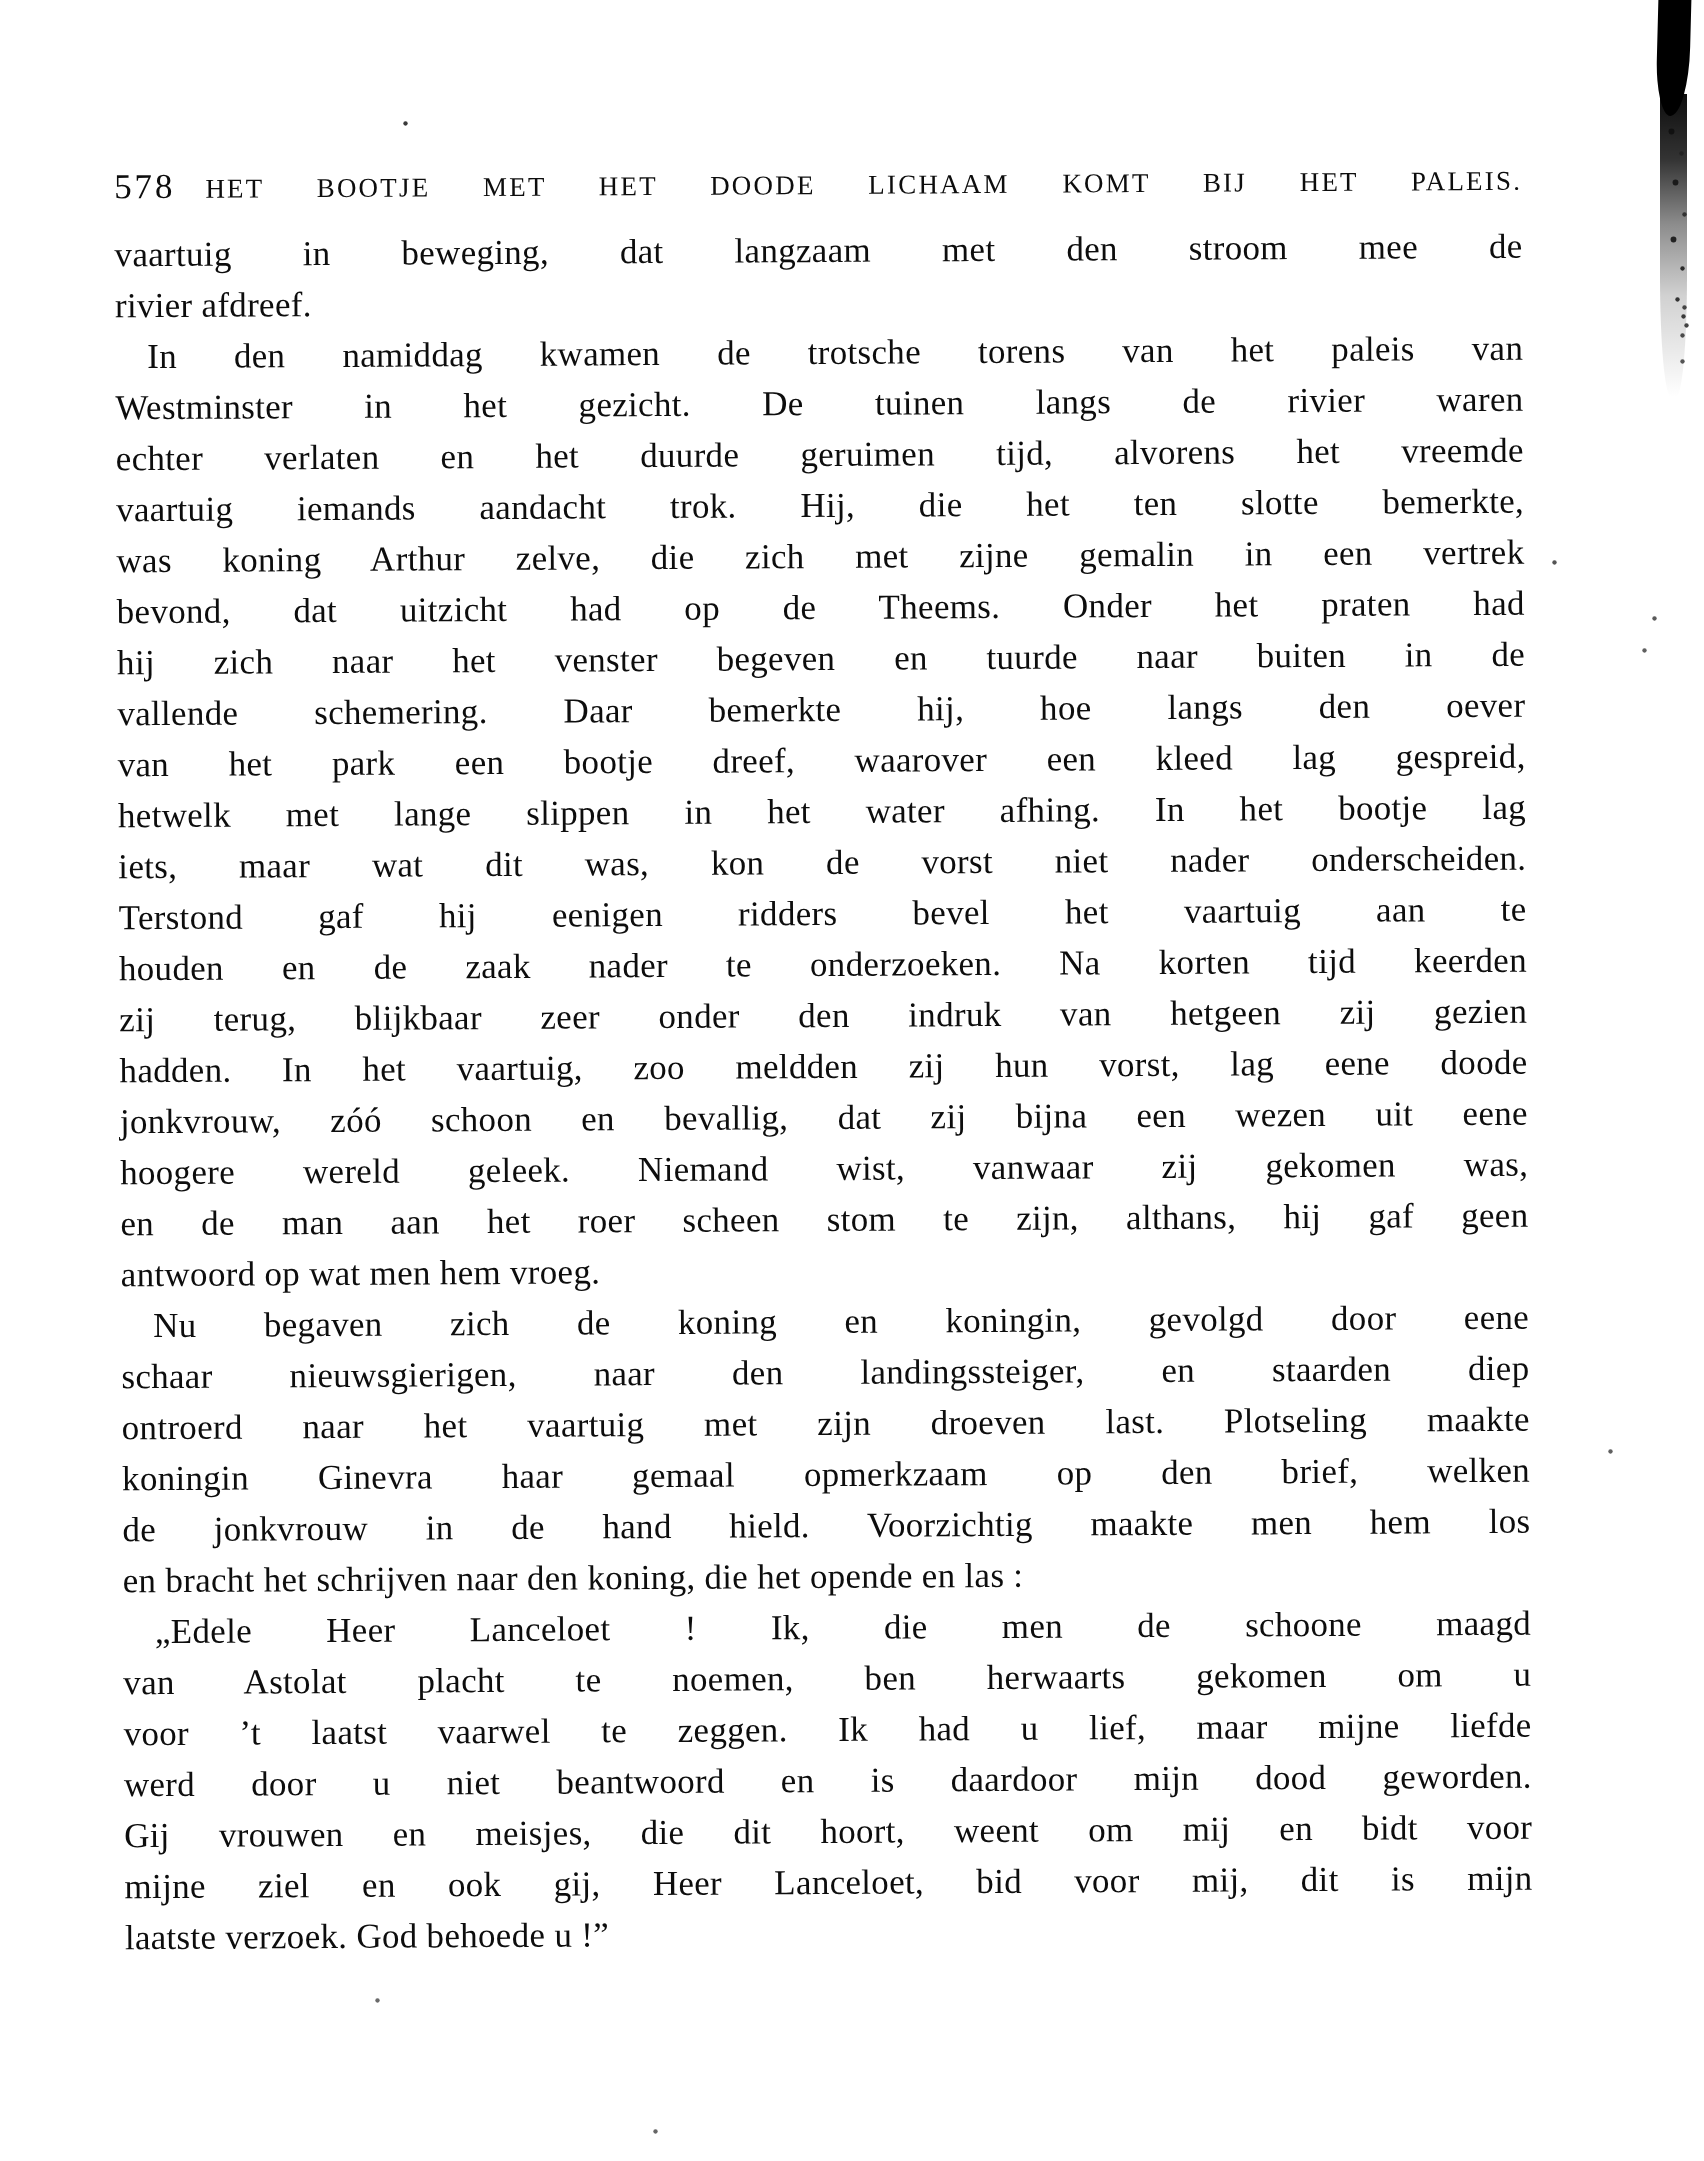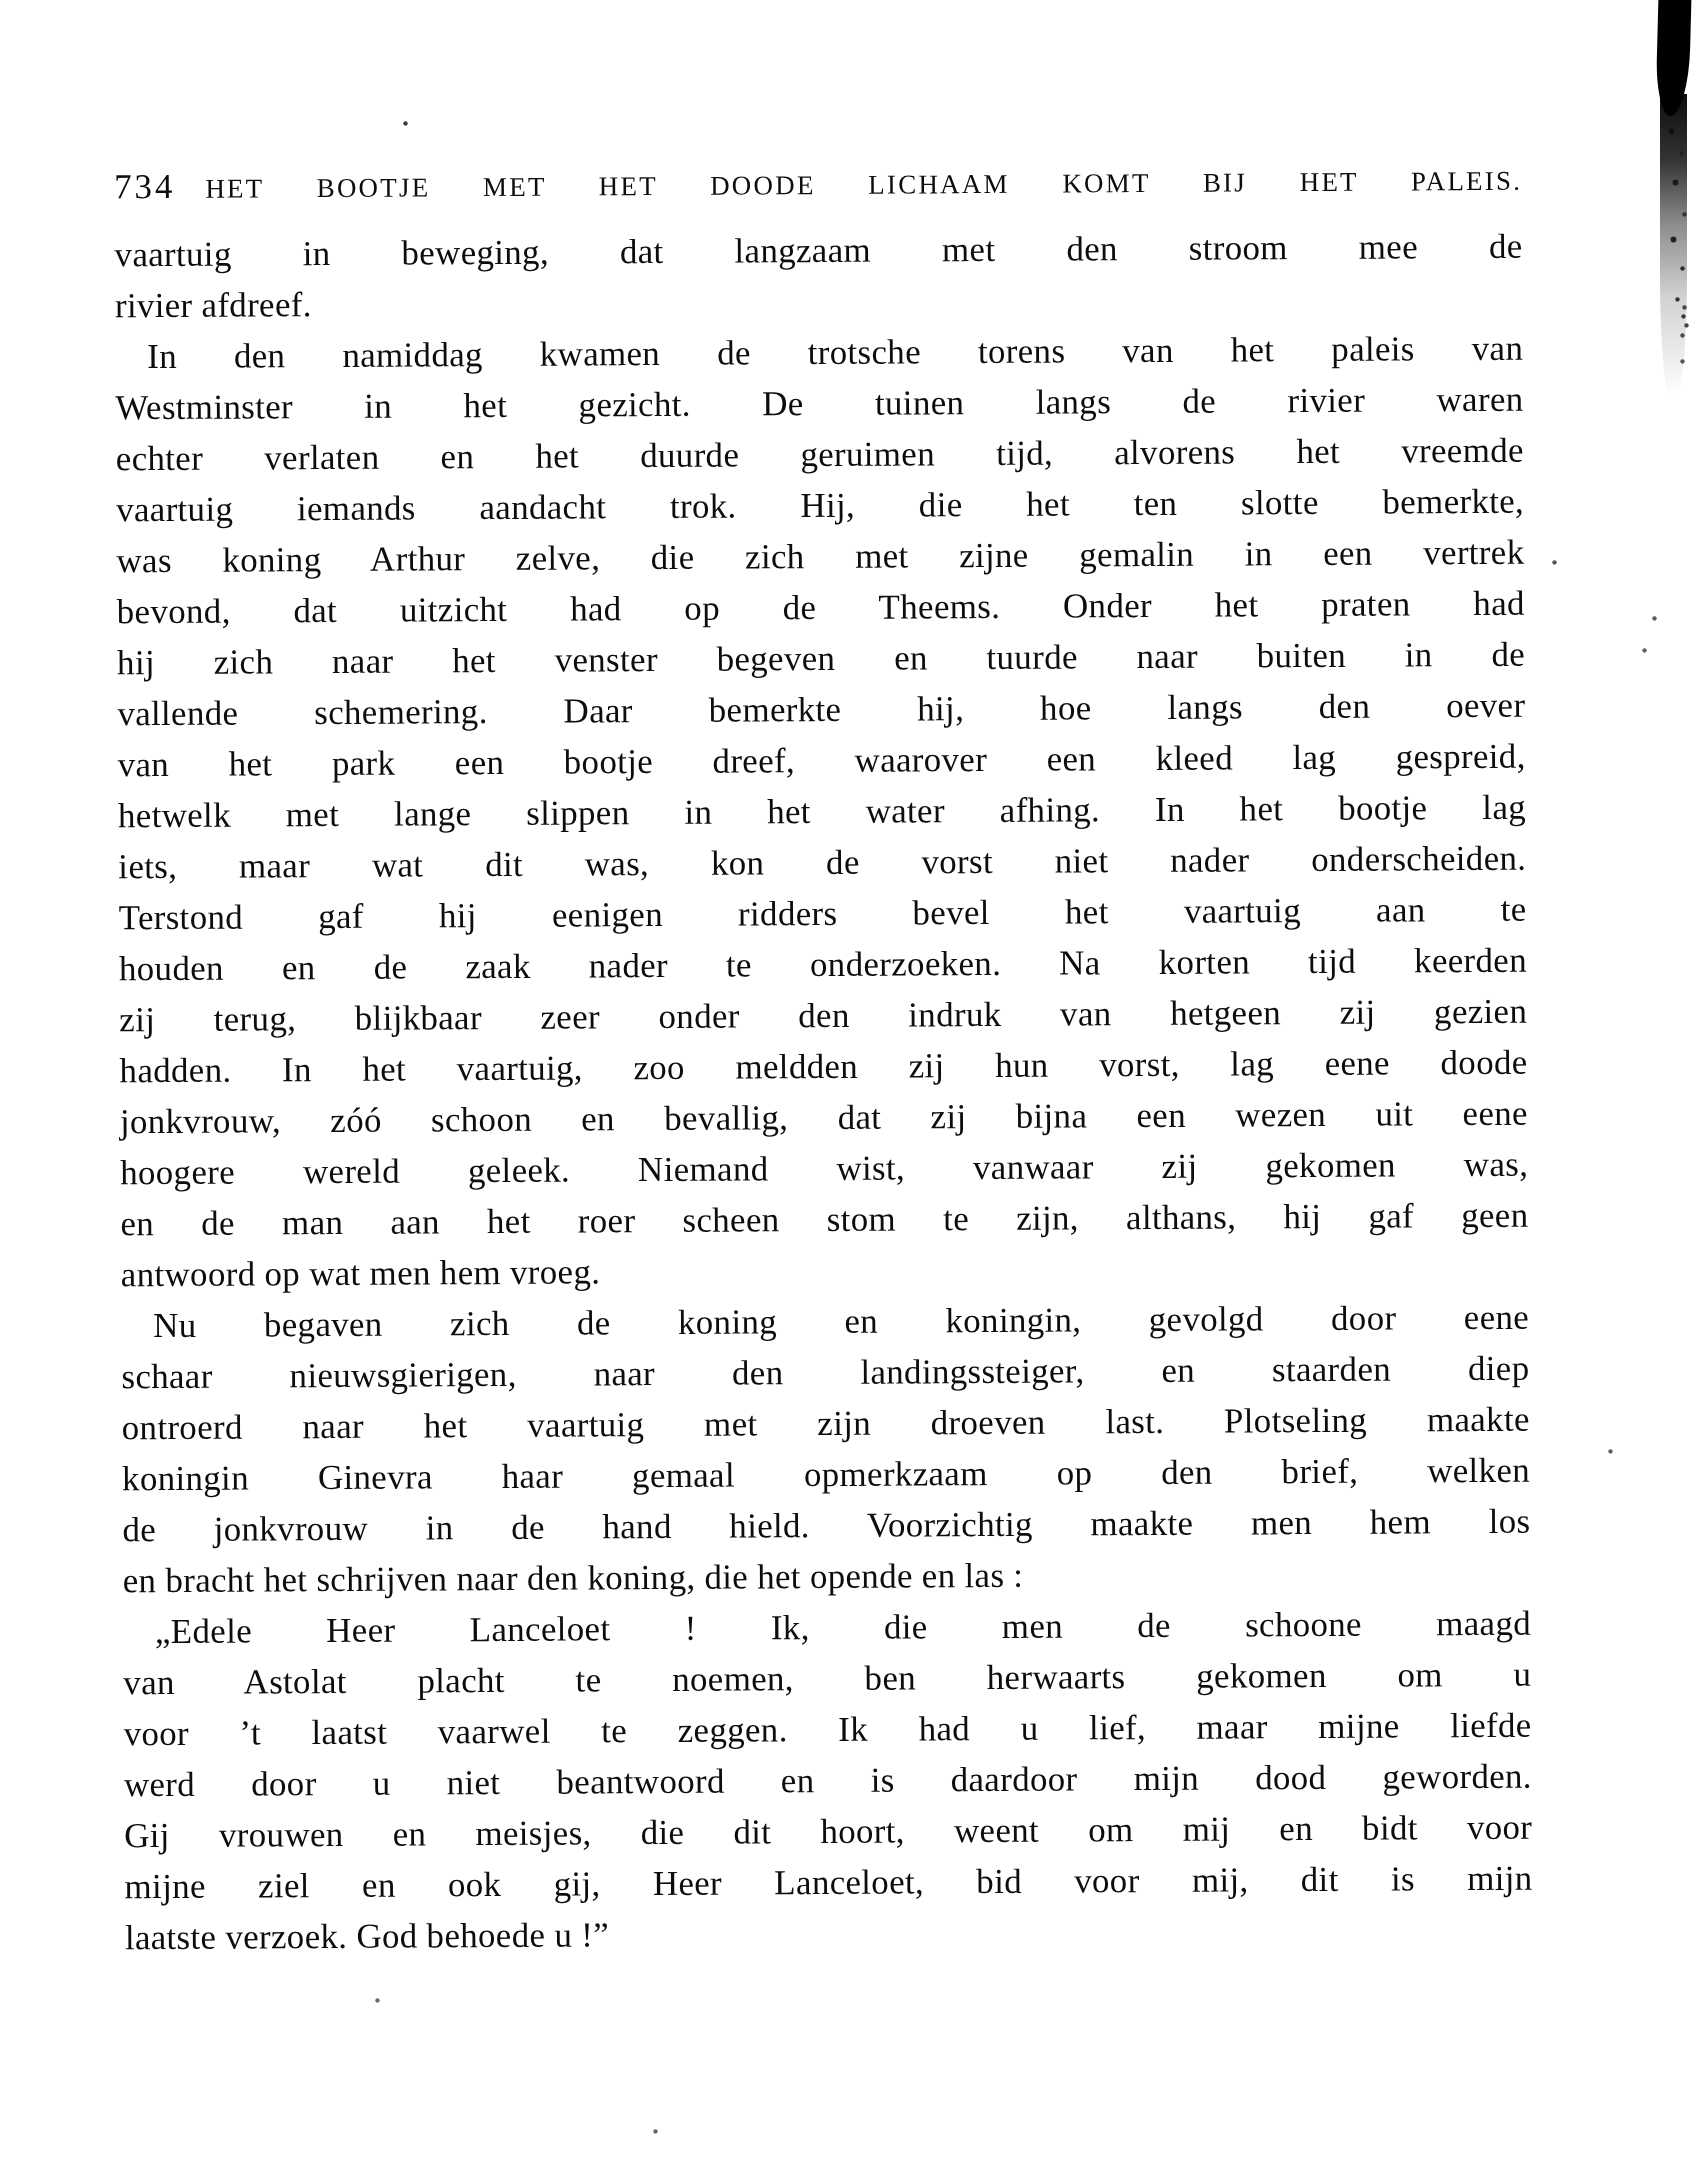--- a/index.html
+++ b/index.html
@@ -116,21 +116,21 @@
       376px 1999px 0 0.7px #6a6a6a;
   }
 </style>
 </head>
 <body>
 
 <div class="page">
 
   <div class="tilt">
     <div class="header-line">
-      <span class="page-number">734</span>
+      <span class="page-number">578</span>
       <span class="running-title">HET BOOTJE MET HET DOODE LICHAAM KOMT BIJ HET PALEIS.</span>
     </div>
 
     <div class="body-text">
         <div class="paragraph">
           <div class="line">vaartuig in beweging, dat langzaam met den stroom mee de</div>
           <div class="line last">rivier afdreef.</div>
         </div>
         <div class="paragraph">
           <div class="line indent">In den namiddag kwamen de trotsche torens van het paleis van</div>

